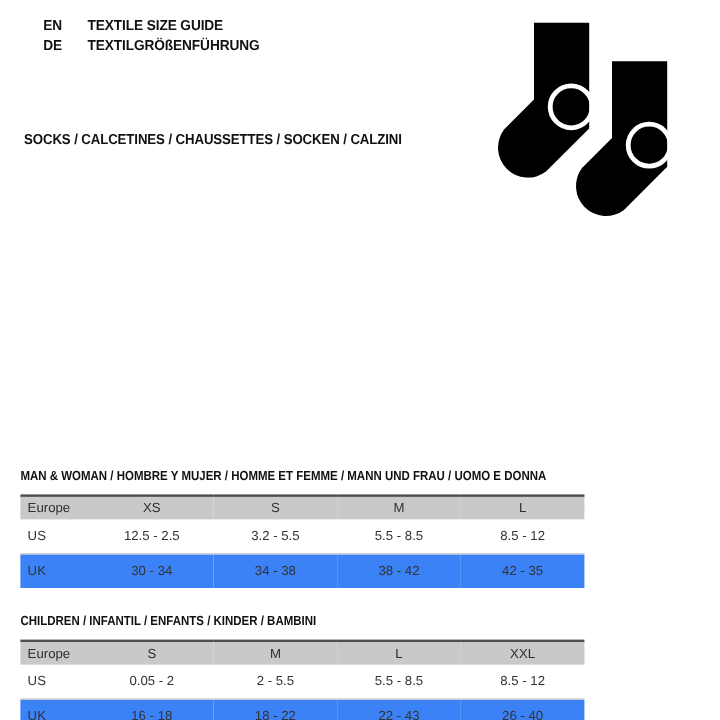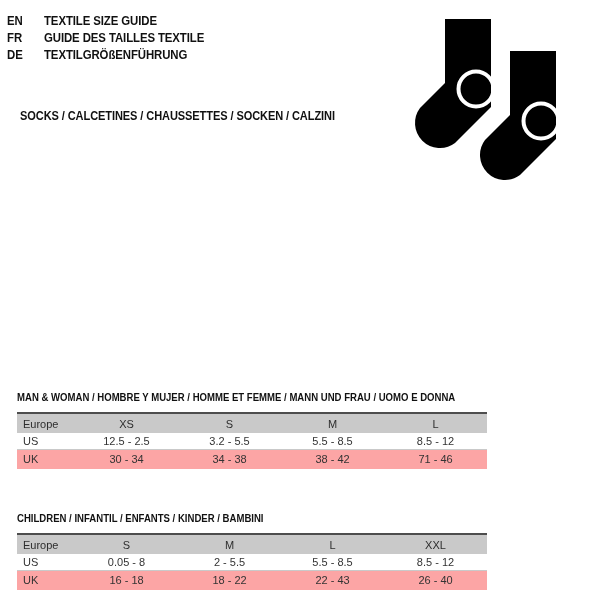--- a/index.html
+++ b/index.html
@@ -6,21 +6,21 @@
   body{
     width:600px;height:600px;
     background:#ffffff;
     font-family:"Liberation Sans","DejaVu Sans",sans-serif;
     color:#111;
     position:relative;
     overflow:hidden;
   }
   
   .lang-block{
-    position:absolute;left:7px;top:13px;
+    position:absolute;left:36px;top:13px;
   }
   .lang-row{
     display:flex;
     line-height:17px;
     font-size:12px;
     font-weight:bold;
     white-space:nowrap;
   }
   .lang-code{
     width:37px;
@@ -82,43 +82,39 @@
     padding:2px;
     color:#2e2e2e;
   }
   table.size-table th.region-cell,
   table.size-table td.region-cell{
     text-align:left;
     padding-left:6px;
   }
   table.size-table td{
     text-align:center;
-    height:16px;
+    height:28px;
     padding:0;
   }
   table.size-table tr.row-us{
     background:#ffffff;
     border-bottom:1px solid #c9c9c9;
   }
   table.size-table tr.row-uk{
-    background:#fca5a5;
+    background:#3b82f6;
     height:19px;
   }
 </style>
 </head>
 <body>
 
 <div class="lang-block">
   <div class="lang-row">
     <span class="lang-code">EN</span>
     <span class="lang-label">TEXTILE SIZE GUIDE</span>
-  </div>
-  <div class="lang-row">
-    <span class="lang-code">FR</span>
-    <span class="lang-label">GUIDE DES TAILLES TEXTILE</span>
   </div>
   <div class="lang-row">
     <span class="lang-code">DE</span>
     <span class="lang-label">TEXTILGRÖßENFÜHRUNG</span>
   </div>
 </div>
 
 <div class="category-line">SOCKS / CALCETINES / CHAUSSETTES / SOCKEN / CALZINI</div>
 
 <svg class="socks-icon" viewBox="395 5 185 185" xmlns="http://www.w3.org/2000/svg" aria-hidden="true">
@@ -157,21 +153,21 @@
         <td>12.5 - 2.5</td>
         <td>3.2 - 5.5</td>
         <td>5.5 - 8.5</td>
         <td>8.5 - 12</td>
       </tr>
       <tr class="row-uk">
         <td class="region-cell">UK</td>
         <td>30 - 34</td>
         <td>34 - 38</td>
         <td>38 - 42</td>
-        <td>71 - 46</td>
+        <td>42 - 35</td>
       </tr>
     </tbody>
   </table>
 </div>
 
 <div class="table-block" id="table-block-2">
   <div class="table-title">CHILDREN / INFANTIL / ENFANTS / KINDER / BAMBINI</div>
   <table class="size-table">
     <colgroup>
       <col class="col-region">
@@ -185,21 +181,21 @@
         <th class="region-cell">Europe</th>
         <th>S</th>
         <th>M</th>
         <th>L</th>
         <th>XXL</th>
       </tr>
     </thead>
     <tbody>
       <tr class="row-us">
         <td class="region-cell">US</td>
-        <td>0.05 - 8</td>
+        <td>0.05 - 2</td>
         <td>2 - 5.5</td>
         <td>5.5 - 8.5</td>
         <td>8.5 - 12</td>
       </tr>
       <tr class="row-uk">
         <td class="region-cell">UK</td>
         <td>16 - 18</td>
         <td>18 - 22</td>
         <td>22 - 43</td>
         <td>26 - 40</td>

